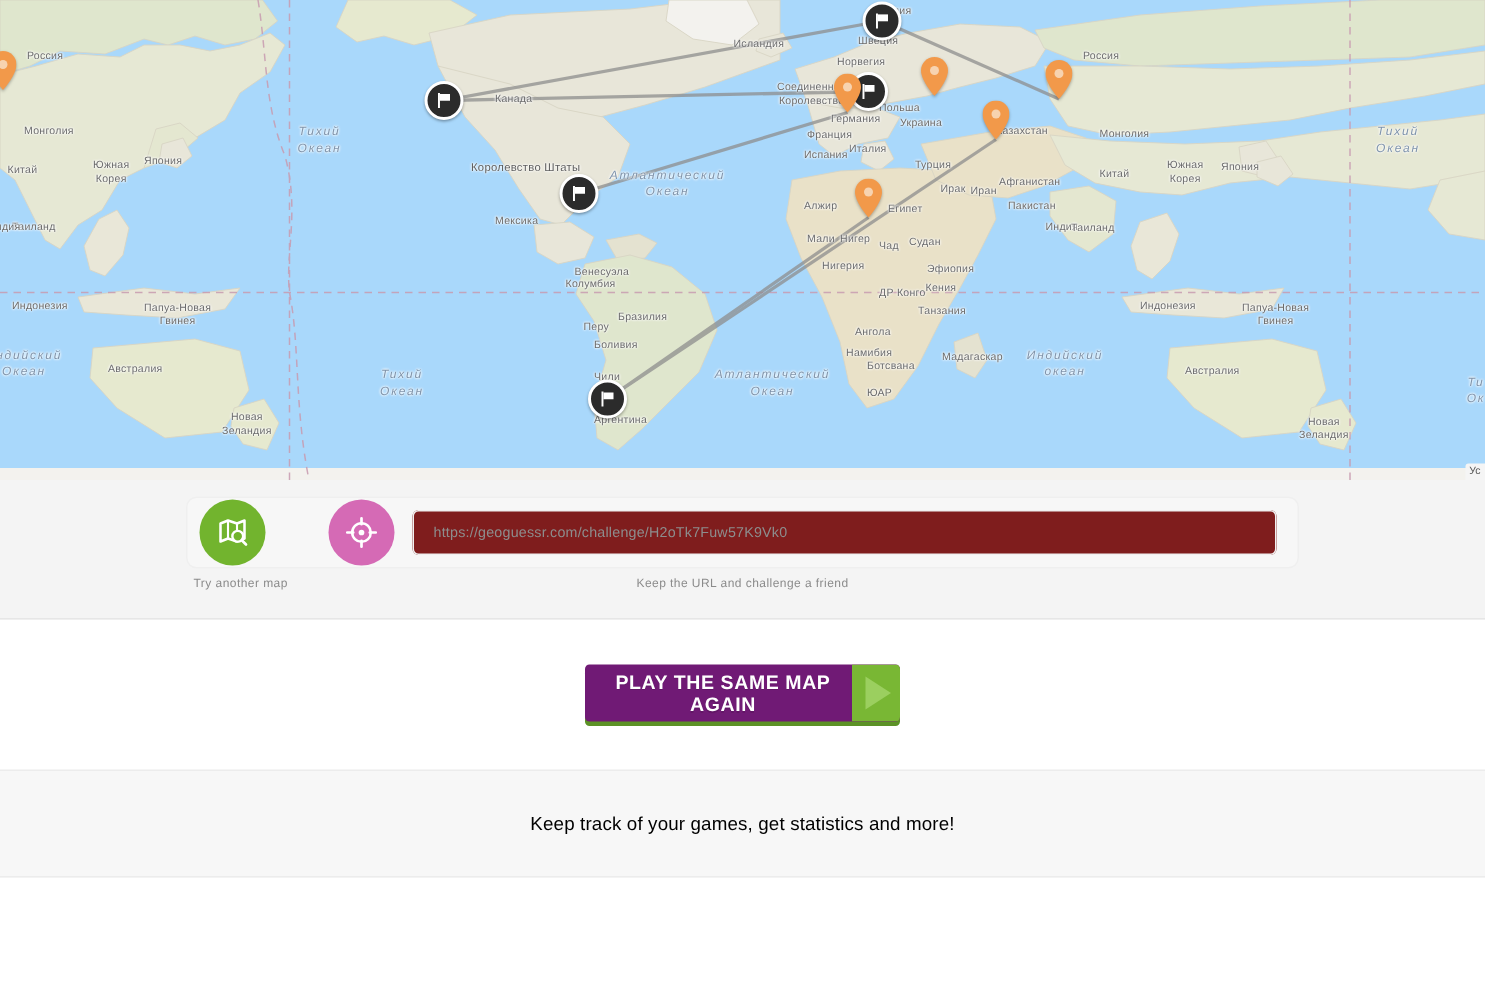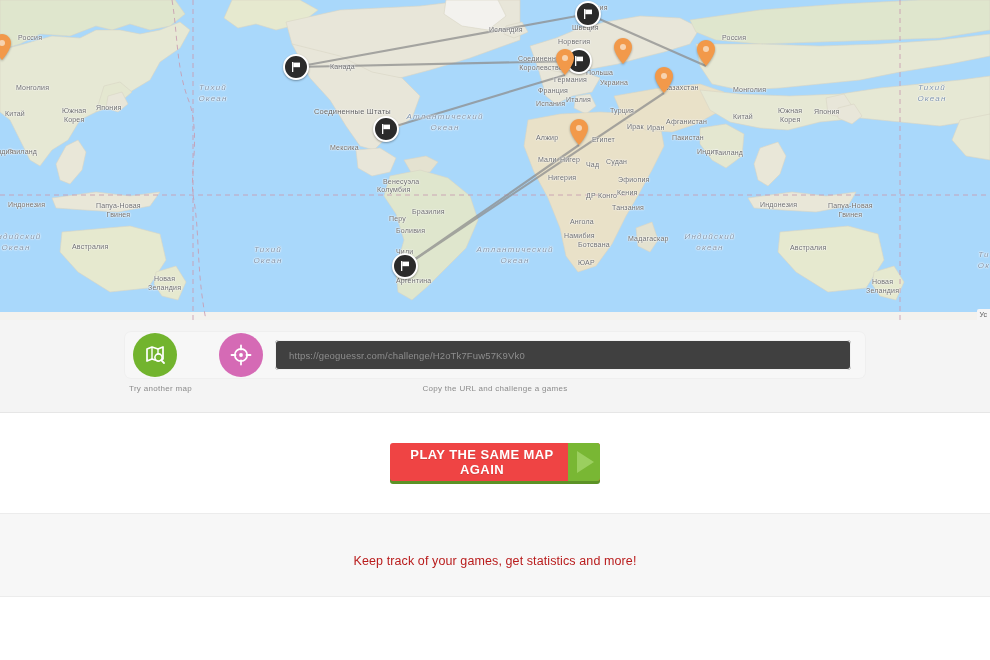--- a/index.html
+++ b/index.html
@@ -98,21 +98,21 @@
     border-radius: 50%;
     display: flex; align-items: center; justify-content: center;
     flex: none;
     cursor: pointer;
   }
   .circle-green { background: #72b42e; margin-left: 8px; }
   .circle-pink  { background: #d56ab5; margin-left: 42px; }
   .url-pill {
     flex: 1 1 auto;
     height: 30px;
-    background: #404040;
+    background: #7f1d1d;
     border-radius: 4px;
     margin: 0 14px 0 12px;
     display: flex; align-items: center;
     padding: 0 14px;
     box-shadow: inset 0 0 0 1px #f0f0f0;
   }
   .url-text {
     font-size: 9.5px;
     color: #8d8d8d;
     letter-spacing: .15px;
@@ -136,21 +136,21 @@
   .play-section {
     width: 990px;
     background: #ffffff;
     padding: 30px 0 32px 0;
     display: flex; justify-content: center;
     border-bottom: 1px solid #ececec;
   }
   .play-btn {
     position: relative;
     width: 210px; height: 38px;
-    background: #ef4444;
+    background: #701a75;
     border: none;
     border-radius: 3px;
     box-shadow: 0 3px 0 #5c9226;
     cursor: pointer;
     display: flex; align-items: center;
     overflow: hidden;
     padding: 0;
   }
   .play-label {
     flex: 1;
@@ -185,22 +185,22 @@
     border-bottom: 1px solid #ececec;
   }
   .track-title {
     font-size: 14.5px;
     font-weight: bold;
     color: #2c2c2c;
     letter-spacing: .1px;
   }
   .track-sub {
     font-size: 12.5px;
-    color: #b91c1c;
-    margin-top: 14px;
+    color: #000000;
+    margin-top: 2px;
     letter-spacing: .1px;
   }
   .signup-btn {
     margin-top: 16px;
     display: inline-block;
     background: #72b42e;
     color: #ffffff;
     font-size: 11.5px;
     font-weight: bold;
     letter-spacing: .5px;
@@ -298,21 +298,21 @@
   <div class="maplabel" style="left:62px;top:106px;text-align:center;line-height:9px">Южная<br>Корея</div>
   <div class="maplabel" style="left:96px;top:104px">Япония</div>
   <div class="maplabel" style="left:8px;top:148px">Таиланд</div>
   <div class="maplabel" style="left:8px;top:201px">Индонезия</div>
   <div class="maplabel" style="left:96px;top:201px;text-align:center;line-height:9px">Папуа-Новая<br>Гвинея</div>
   <div class="maplabel" style="left:72px;top:243px">Австралия</div>
   <div class="maplabel" style="left:148px;top:274px;text-align:center;line-height:9px">Новая<br>Зеландия</div>
   <div class="maplabel" style="left:-8px;top:148px">Индия</div>
 
   <div class="maplabel" style="left:330px;top:63px">Канада</div>
-  <div class="maplabel big" style="left:314px;top:107px">Соединенные Штаты</div>
+  <div class="maplabel big" style="left:314px;top:107px">Королевство Штаты</div>
   <div class="maplabel" style="left:330px;top:144px">Мексика</div>
   <div class="maplabel" style="left:383px;top:178px">Венесуэла</div>
   <div class="maplabel" style="left:377px;top:186px">Колумбия</div>
   <div class="maplabel" style="left:389px;top:215px">Перу</div>
   <div class="maplabel" style="left:396px;top:227px">Боливия</div>
   <div class="maplabel" style="left:412px;top:208px">Бразилия</div>
   <div class="maplabel" style="left:396px;top:248px">Чили</div>
   <div class="maplabel" style="left:396px;top:277px">Аргентина</div>
 
   <div class="maplabel" style="left:489px;top:26px">Исландия</div>
@@ -441,21 +441,21 @@
       </svg>
     </div>
 
     <div class="url-pill">
       <span class="url-text" title="https://geoguessr.com/challenge/H2oTk7Fuw57K9Vk0">https://geoguessr.com/challenge/H2oTk7Fuw57K9Vk0</span>
     </div>
   </div>
 
   <div class="caption-row">
     <span class="cap-left">Try another map</span>
-    <span class="cap-right">Copy the URL and challenge a games</span>
+    <span class="cap-right">Keep the URL and challenge a friend</span>
   </div>
 </div>
 
 <div class="play-section">
   <button class="play-btn">
     <span class="play-label">PLAY THE SAME MAP AGAIN</span>
     <span class="play-arrow-zone">
       <span class="play-arrow"></span>
     </span>
   </button>

